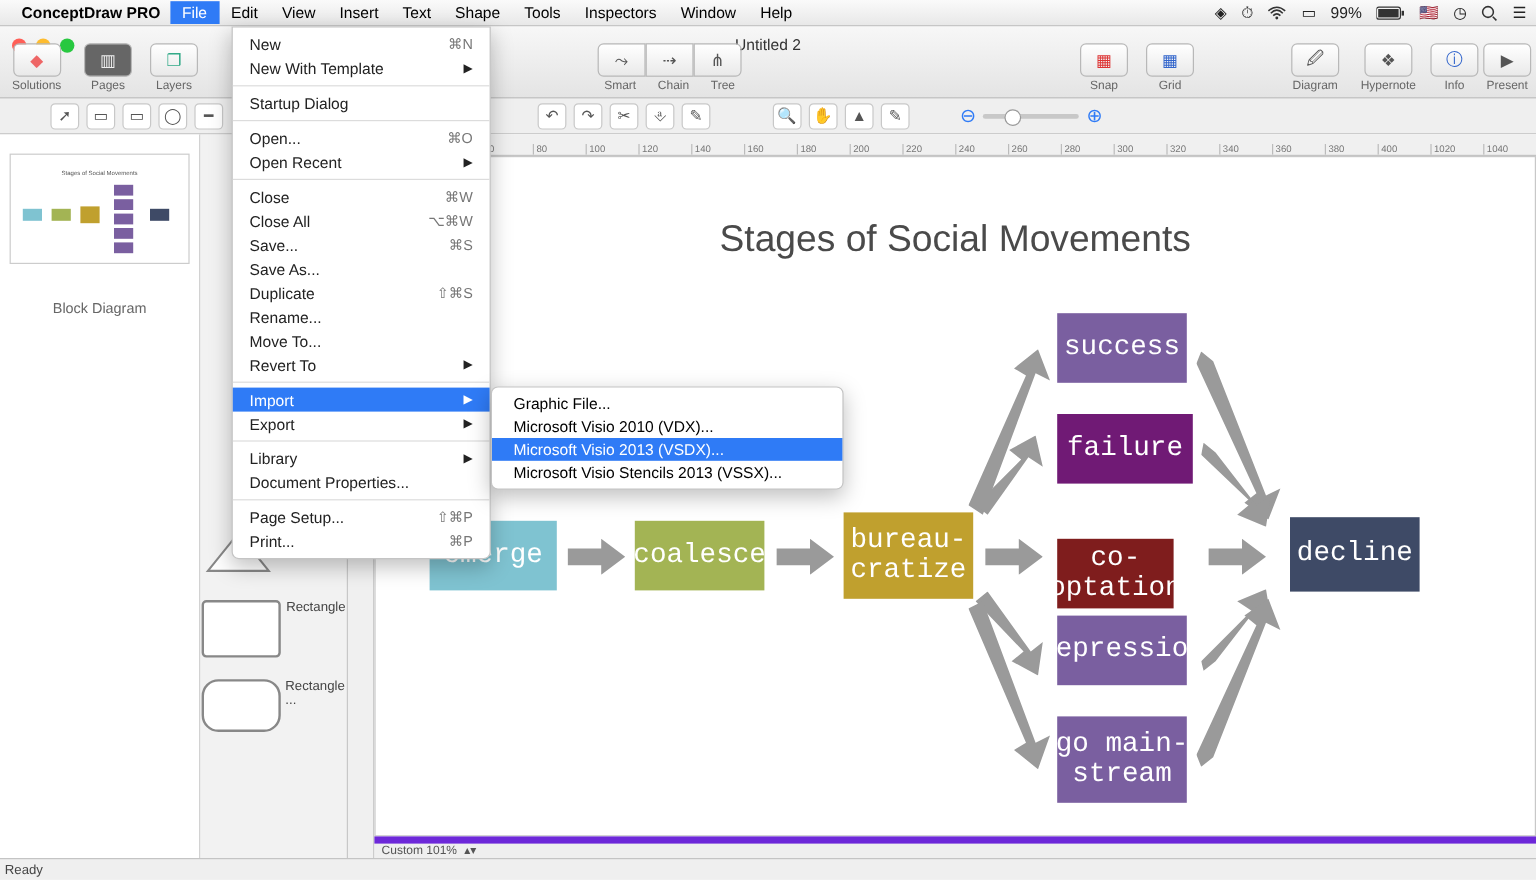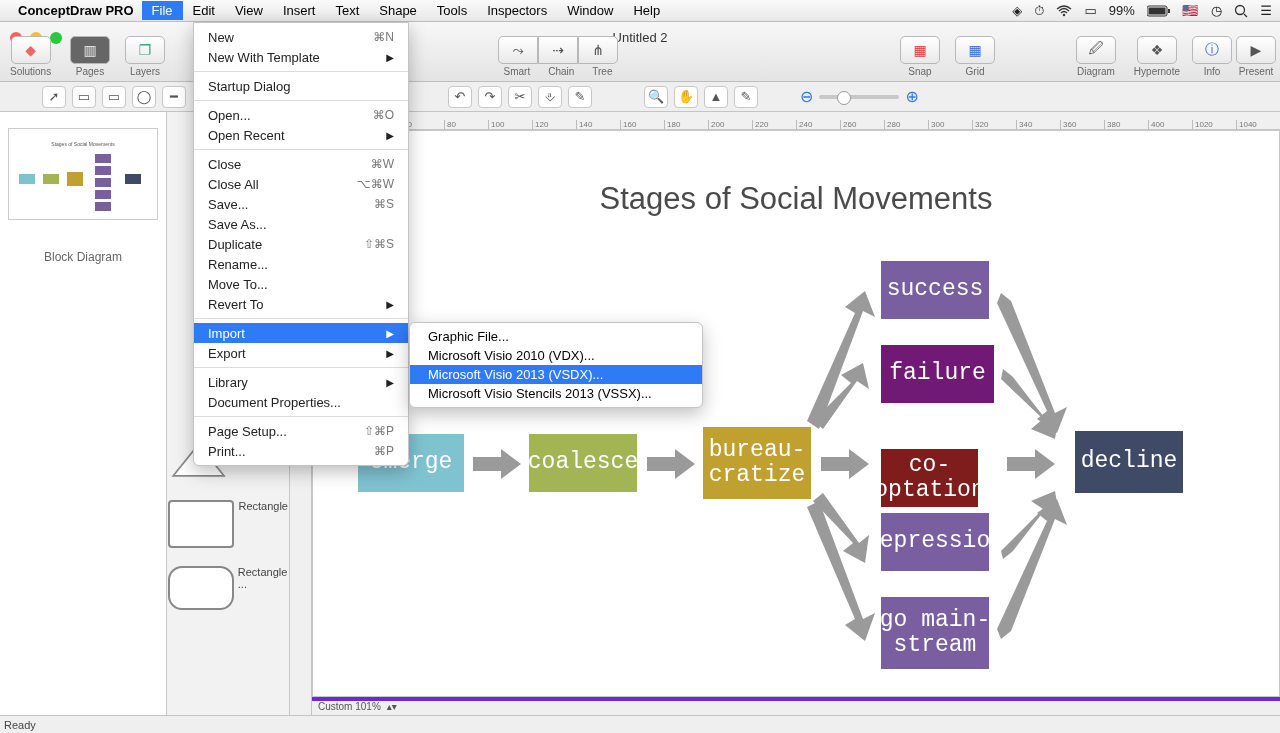--- a/index.html
+++ b/index.html
@@ -399,21 +399,21 @@
           <svg width="64" height="70">
             <polygon points="2,68 12,60 46,16 58,24 54,0 30,10 42,18 0,60" fill="#9a9a9a"></polygon>
           </svg>
         </div>
       <div class="arrow" style="left:684px;top:368px">
           <svg width="72" height="140">
             <polygon points="4,140 14,132 58,20 70,26 60,0 40,14 50,22 0,130" fill="#9a9a9a"></polygon>
           </svg>
         </div>
     </div>
-    <div style="position:absolute;bottom:0;left:22px;right:0;height:18px;background:#efefef;border-top:4px solid #6d28d9;display:flex;align-items:flex-start;padding:0 6px;font-size:10px;color:#555">
+    <div style="position:absolute;bottom:0;left:22px;right:0;height:18px;background:#efefef;border-top:6px solid #6d28d9;display:flex;align-items:flex-end;padding:0 6px;font-size:10px;color:#555">
       <span>Custom 101%</span>
       <span style="margin-left:6px">▴▾</span>
     </div>
   </div>
 </div>
 
 <div class="statusbar">
   <span>Ready</span>
 </div>
 

